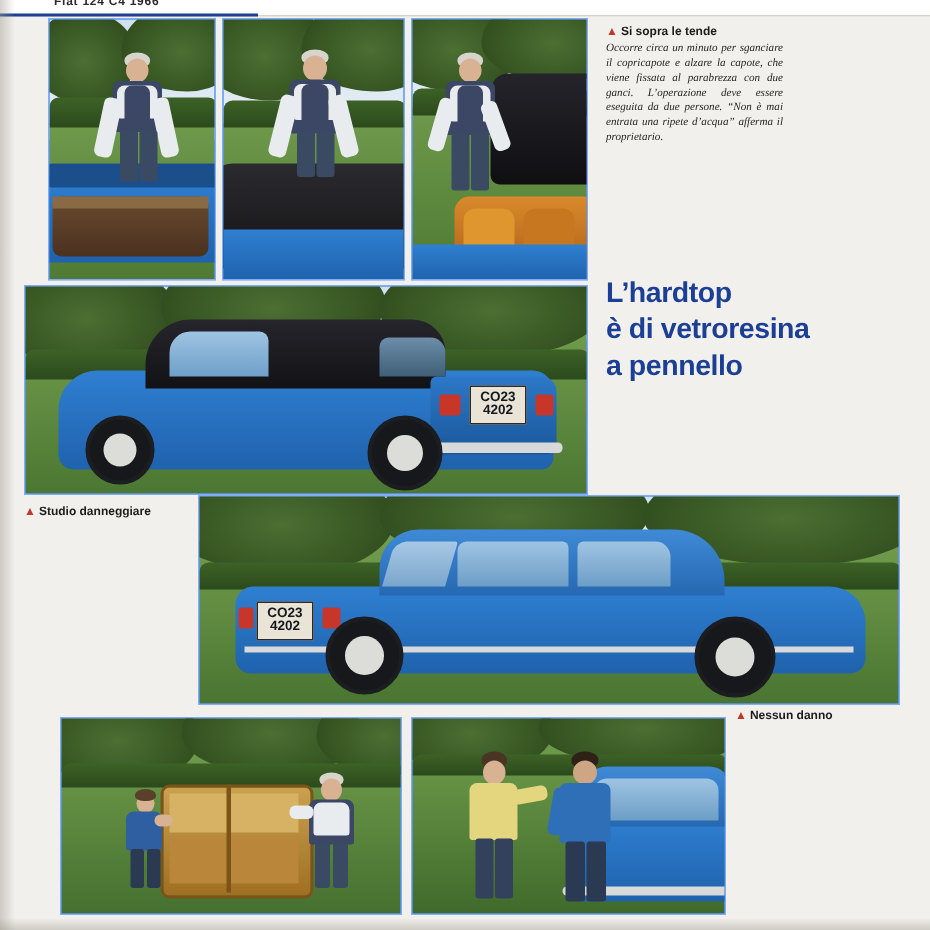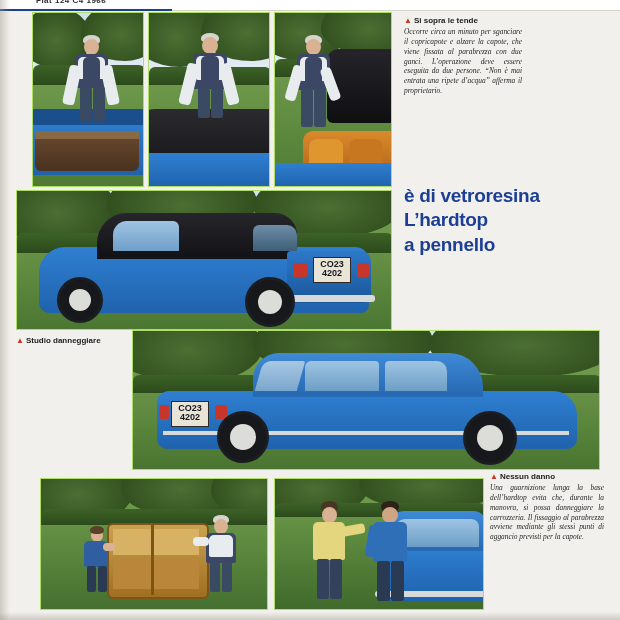--- a/index.html
+++ b/index.html
@@ -42,21 +42,21 @@
   .header-rule {
     position: absolute;
     left: 0; top: 9px;
     width: 172px; height: 2px;
     background: #1d3f8f;
   }
 
   
   .photo {
     position: absolute;
-    background: #84cc16;
+    background: #3b82f6;
     overflow: hidden;
     border: 1px solid rgba(255,255,255,0.35);
     box-sizing: border-box;
   }
   .sky {
     position: absolute;
     left: 0; top: 0; width: 100%;
     background: linear-gradient(#cfe0ef, #e6eef4);
   }
   .grass {
@@ -293,22 +293,22 @@
   </div>
 
   <div class="caption" style="left:404px; top:16px; width:118px;">
     <div class="cap-head">
       <span class="tri">▲</span><span>Si sopra le tende</span>
     </div>
     <div class="cap-body">Occorre circa un minuto per sganciare il copricapote e alzare la capote, che viene fissata al parabrezza con due ganci. L’operazione deve essere eseguita da due persone. “Non è mai entrata una ripete d’acqua” afferma il proprietario.</div>
   </div>
 
   <div class="headline" style="left:404px; top:184px; width:200px;">
+    <div>L’hardtop</div>
     <div>è di vetroresina</div>
-    <div>L’hardtop</div>
     <div>a pennello</div>
   </div>
 
   <div class="photo" style="left:16px; top:190px; width:376px; height:140px;">
     <div class="sky" style="height:26%; background:linear-gradient(#cfe0ef,#dfe9f0);"></div>
     <div class="grass" style="height:80%; background:linear-gradient(#719c4d,#4c7732);"></div>
     <div class="tree" style="left:-20px; top:-18px; width:120px; height:72px;"></div>
     <div class="tree" style="left:90px; top:-24px; width:150px; height:70px;"></div>
     <div class="tree" style="left:236px; top:-20px; width:150px; height:66px;"></div>
     <div class="hedge" style="left:0; top:42px; width:376px; height:20px;"></div>
@@ -364,21 +364,20 @@
     <div class="chrome" style="left:30px; top:100px; width:406px; height:4px;"></div>
 
     <div class="wheel" style="left:84px; top:80px; width:52px; height:52px;"></div>
     <div class="wheel" style="left:330px; top:80px; width:54px; height:54px;"></div>
   </div>
 
   <div class="caption" style="left:490px; top:472px; width:114px;">
     <div class="cap-head">
       <span class="tri">▲</span><span>Nessun danno</span>
     </div>
-    <div class="cap-body">Una guarnizione lunga la base dell’hardtop evita che, durante la manovra, si possa danneggiare la carrozzeria. Il fissaggio al parabrezza avviene mediante gli stessi punti di aggancio previsti per la capote.</div>
   </div>
 
   <div class="photo" style="left:40px; top:478px; width:228px; height:132px;">
     <div class="sky" style="height:18%; background:#cfe0ef;"></div>
     <div class="grass" style="height:86%; background:linear-gradient(#6f9c4b,#457030);"></div>
     <div class="tree" style="left:-18px; top:-20px; width:110px; height:64px;"></div>
     <div class="tree" style="left:80px; top:-24px; width:120px; height:62px;"></div>
     <div class="tree" style="left:170px; top:-20px; width:90px; height:58px;"></div>
     <div class="hedge" style="left:0; top:30px; width:228px; height:16px;"></div>
 

